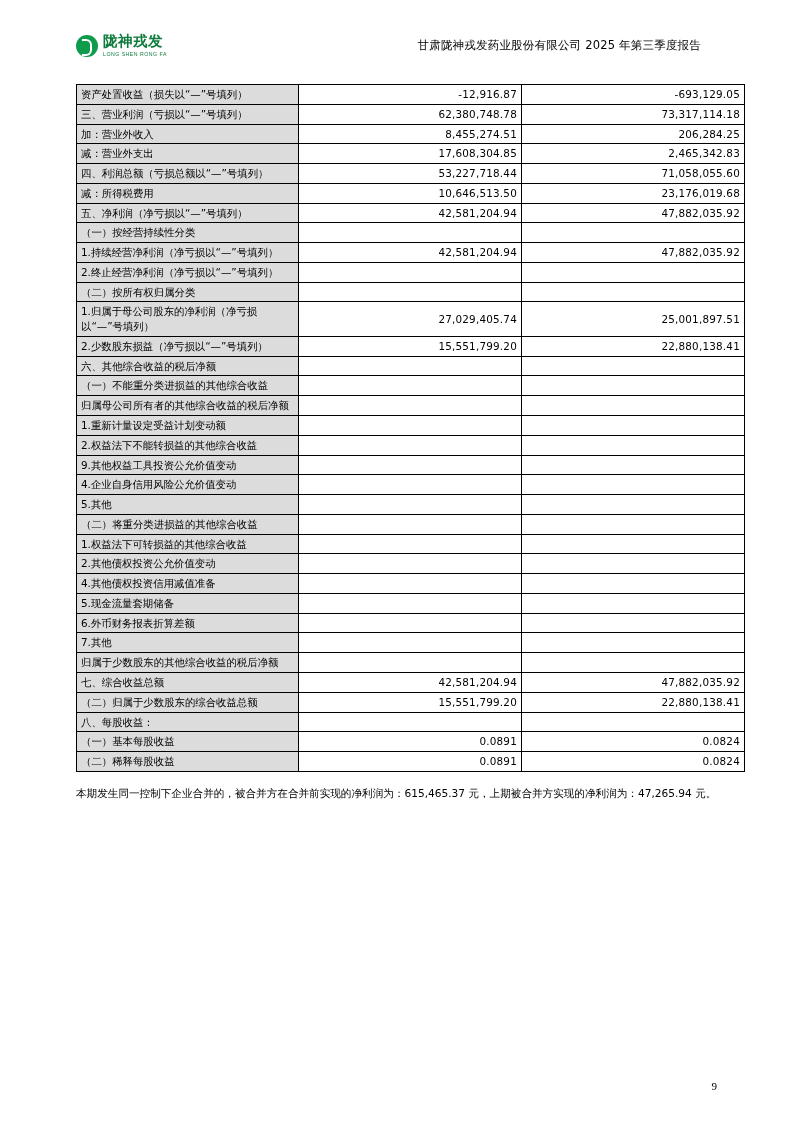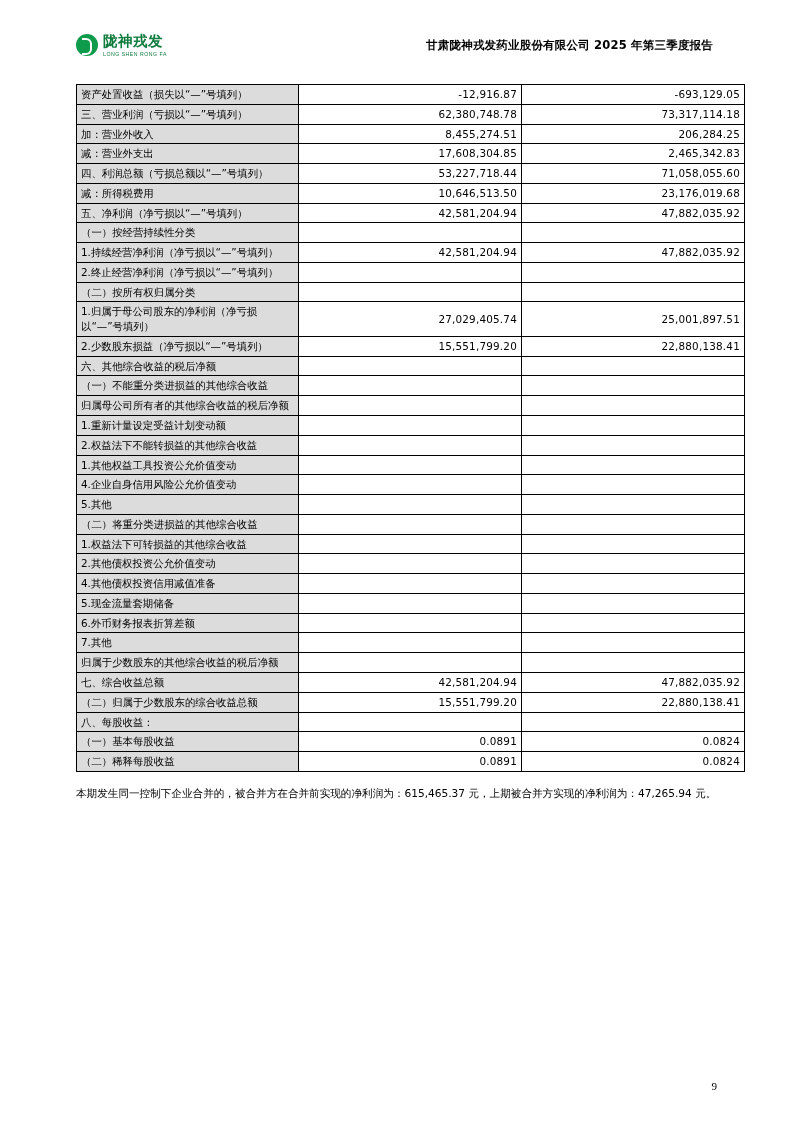--- a/index.html
+++ b/index.html
@@ -27,21 +27,21 @@
   .header {
     position: relative;
     height: 46px;
     margin-top: 34px;
   }
   .logo {
     position: absolute;
     left: 0;
     top: 0;
     display: flex;
-    align-items: flex-start;
+    align-items: flex-end;
     gap: 5px;
   }
   .logo-mark {
     width: 22px;
     height: 22px;
     border-radius: 50%;
     background: #0f9b4c;
     position: relative;
     flex: none;
   }
@@ -70,25 +70,25 @@
   }
   .logo-en {
     font-family: "Liberation Sans", sans-serif;
     font-size: 5.2px;
     color: #0f7b3d;
     letter-spacing: 0.5px;
     margin-top: 3px;
   }
   .header-title {
     position: absolute;
-    right: 4px;
+    right: 16px;
     top: 4px;
     font-size: 11.5px;
     font-family: "DejaVu Sans", sans-serif;
-    font-weight: bold;
+    font-weight: normal;
     letter-spacing: 0.2px;
     white-space: nowrap;
   }
 
   
   table.fin {
     border-collapse: collapse;
     width: 641px;
     margin-top: 4px;
     table-layout: fixed;
@@ -240,21 +240,21 @@
           <td class="label ind3">1.重新计量设定受益计划变动额</td>
           <td class="num blank"></td>
           <td class="num blank"></td>
         </tr>
         <tr>
           <td class="label ind3">2.权益法下不能转损益的其他综合收益</td>
           <td class="num blank"></td>
           <td class="num blank"></td>
         </tr>
         <tr>
-          <td class="label ind3">1.其他权益工具投资公允价值变动</td>
+          <td class="label ind3">9.其他权益工具投资公允价值变动</td>
           <td class="num blank"></td>
           <td class="num blank"></td>
         </tr>
         <tr>
           <td class="label ind3">4.企业自身信用风险公允价值变动</td>
           <td class="num blank"></td>
           <td class="num blank"></td>
         </tr>
         <tr>
           <td class="label ind3">5.其他</td>

